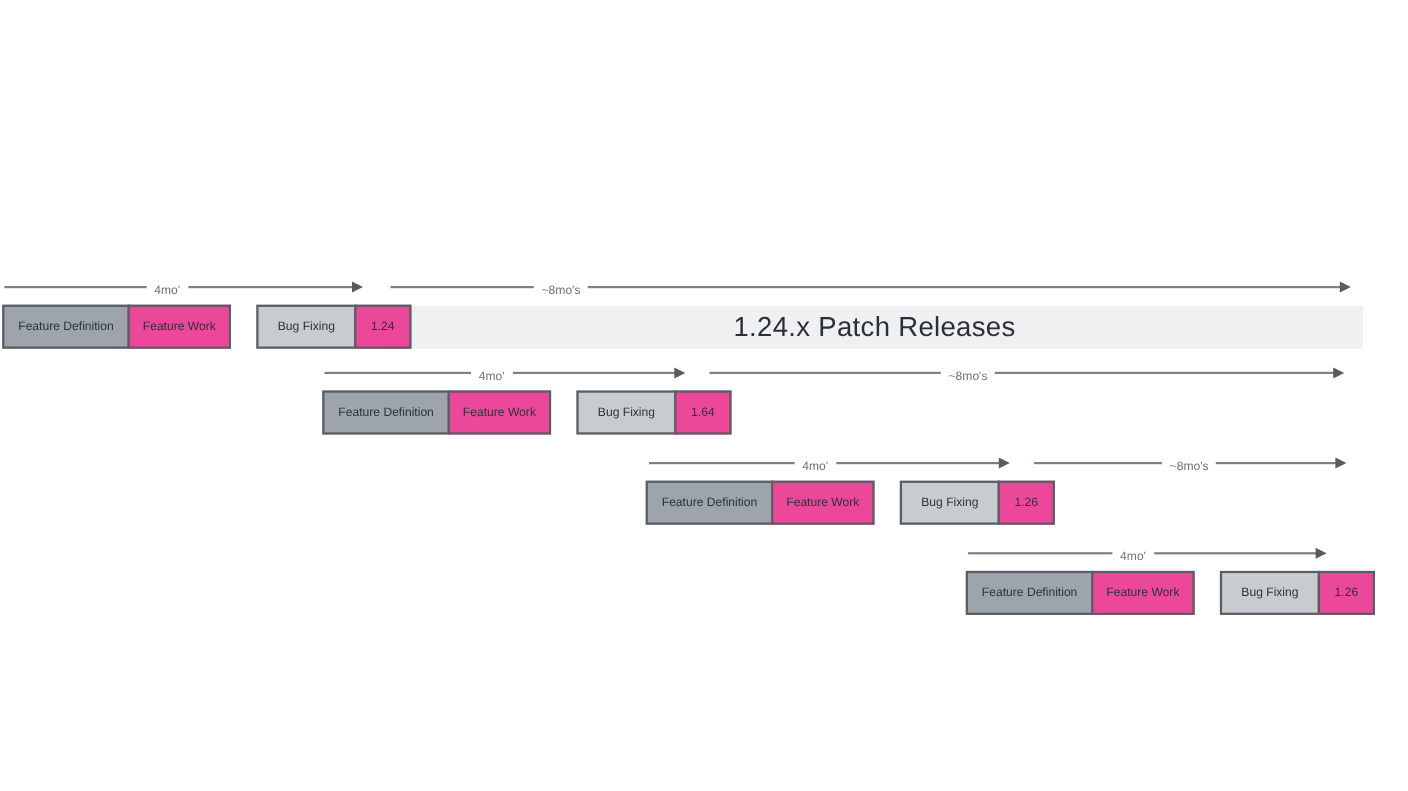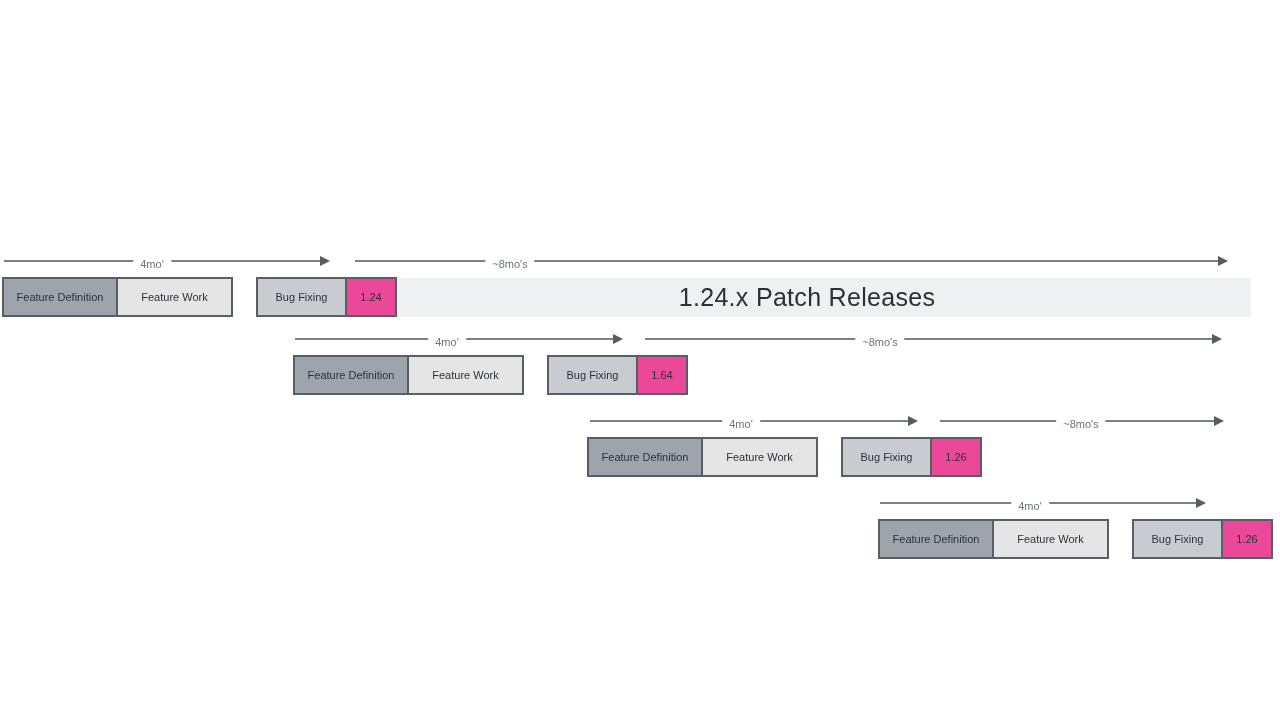--- a/index.html
+++ b/index.html
@@ -9,28 +9,28 @@
   }
   
   .phase-row{position:absolute;display:flex;z-index:2;}
   .box{
     height:40px;box-sizing:border-box;border:2px solid #595e64;
     display:flex;align-items:center;justify-content:center;text-align:center;
     font-size:11px;line-height:1.3;color:#2e3237;
   }
   .box + .box{margin-left:-2px;}
   .box.fd{width:116px;background:#9da4ab;}
-  .box.fw{width:117px;background:#e5e5e5;}
+  .box.fw{width:94px;background:#ec4899;}
   .box.bf{width:91px;background:#c8ccd1;margin-left:23px;}
   .box.ver{width:52px;background:#ec4899;}
   .box .t{display:block;padding:0 4px;}
   
   .bar{
     position:absolute;background:#eef0f2;z-index:1;
-    display:flex;align-items:center;justify-content:center;margin-left:12px;
+    display:flex;align-items:center;justify-content:center;
   }
   .bar .txt{font-size:25px;color:#2b3036;letter-spacing:.3px;white-space:nowrap;}
   
   .arrow{position:absolute;height:12px;z-index:0;}
   .arrow .line{position:absolute;left:0;right:7px;top:5px;height:2px;background:#7b8187;}
   .arrow .head{
     position:absolute;right:0;top:1px;width:0;height:0;
     border-left:10px solid #565c63;border-top:5px solid transparent;border-bottom:5px solid transparent;
   }
   .lbl{

